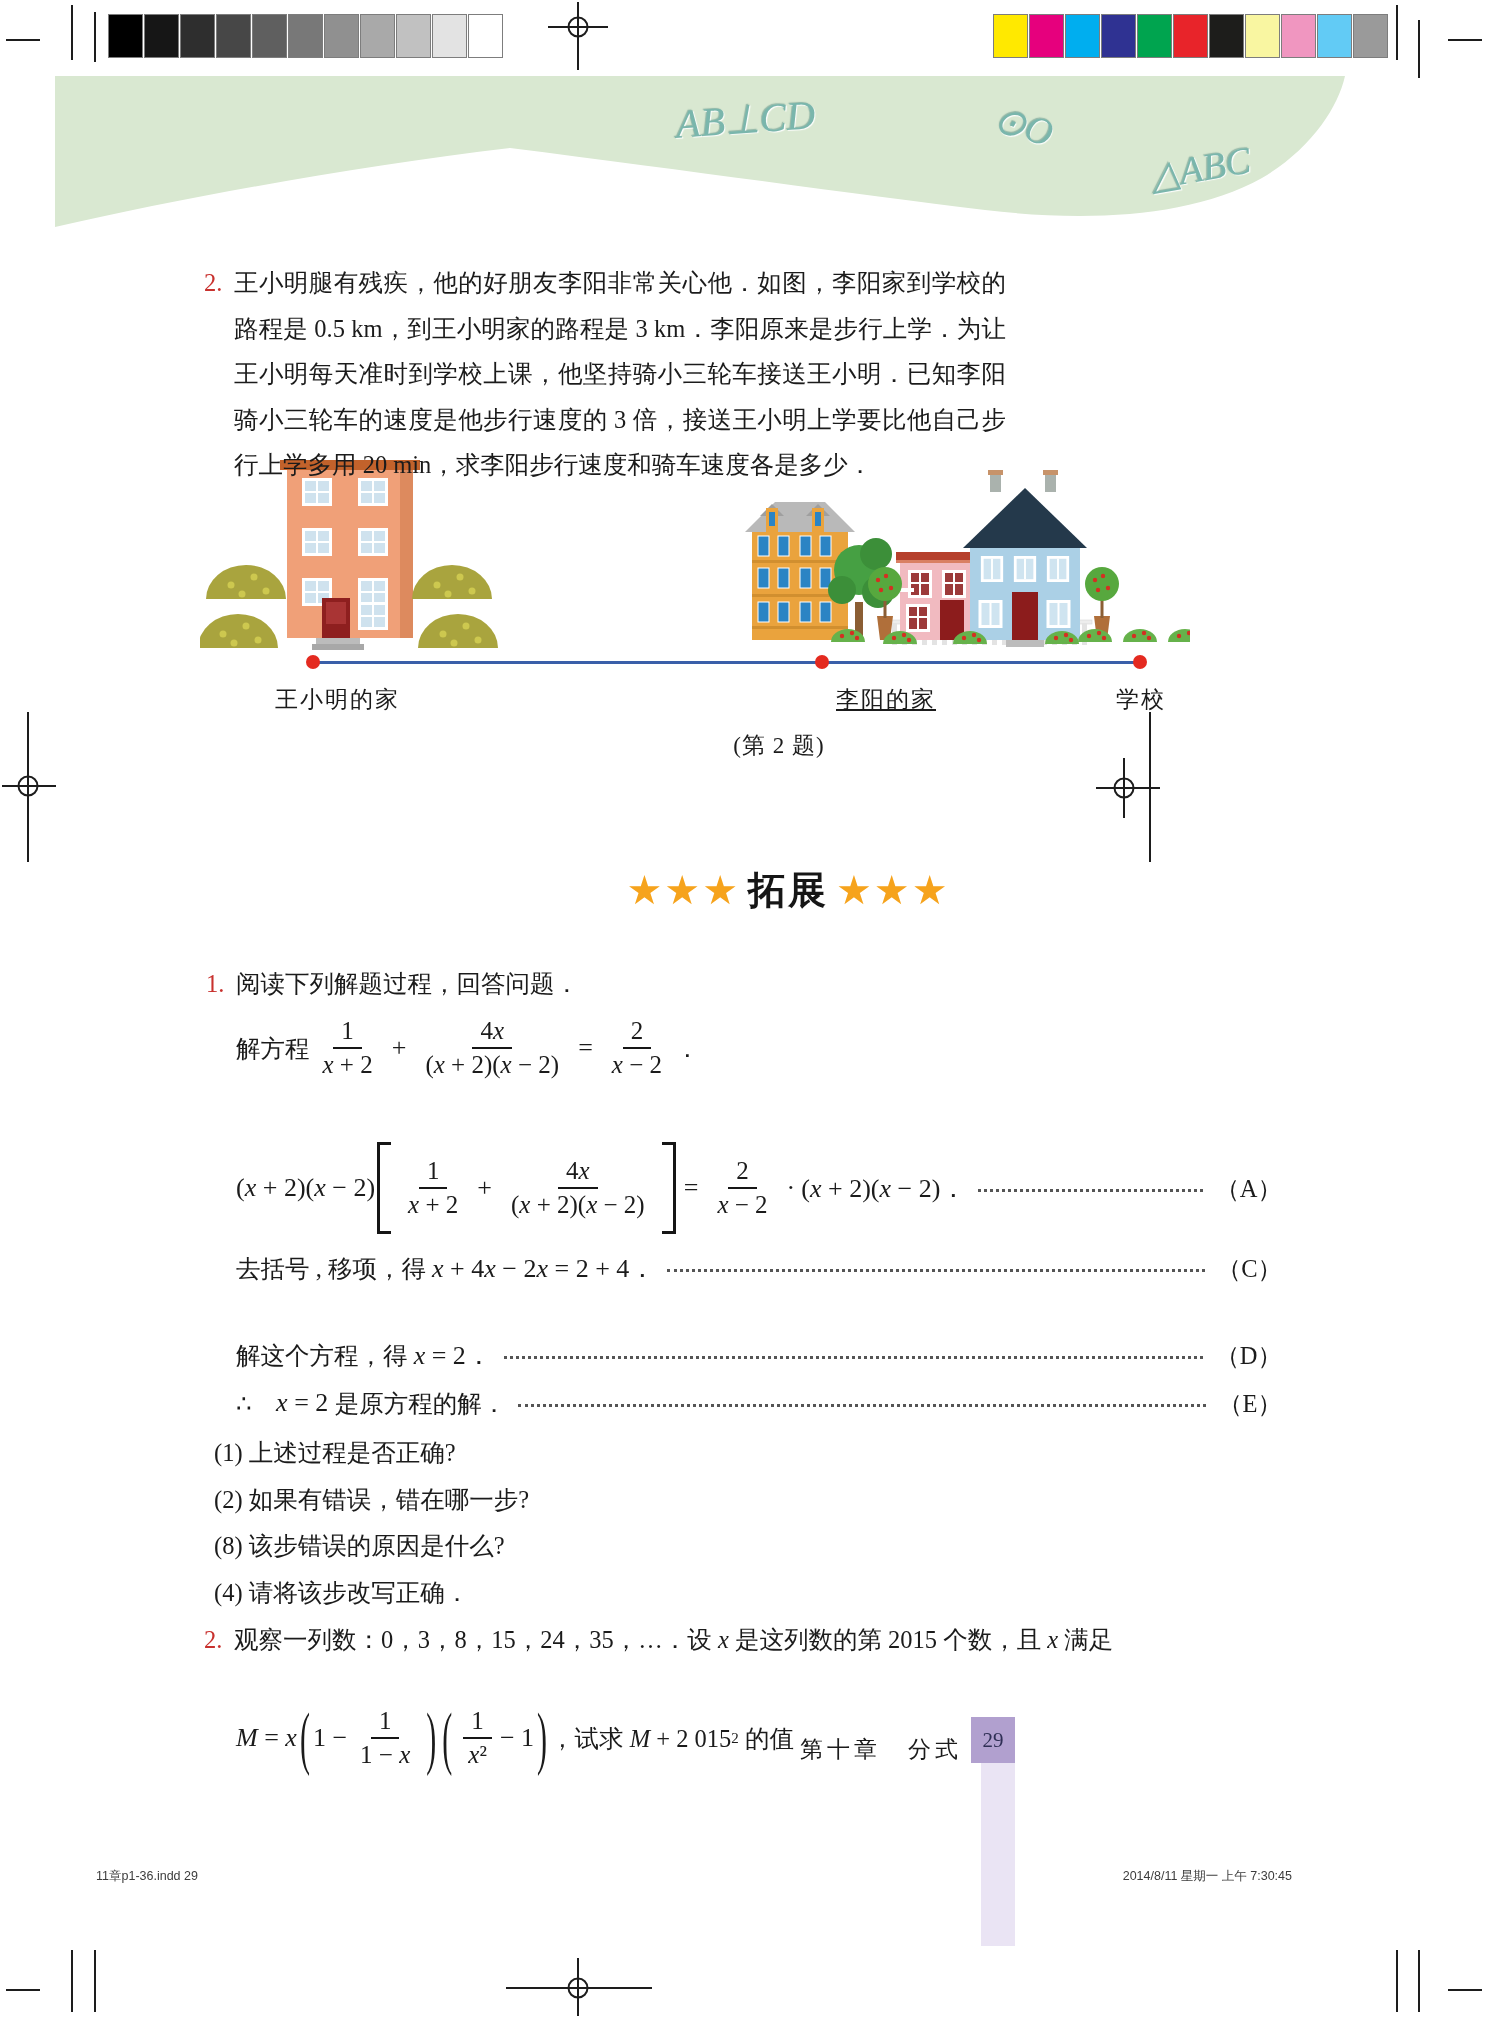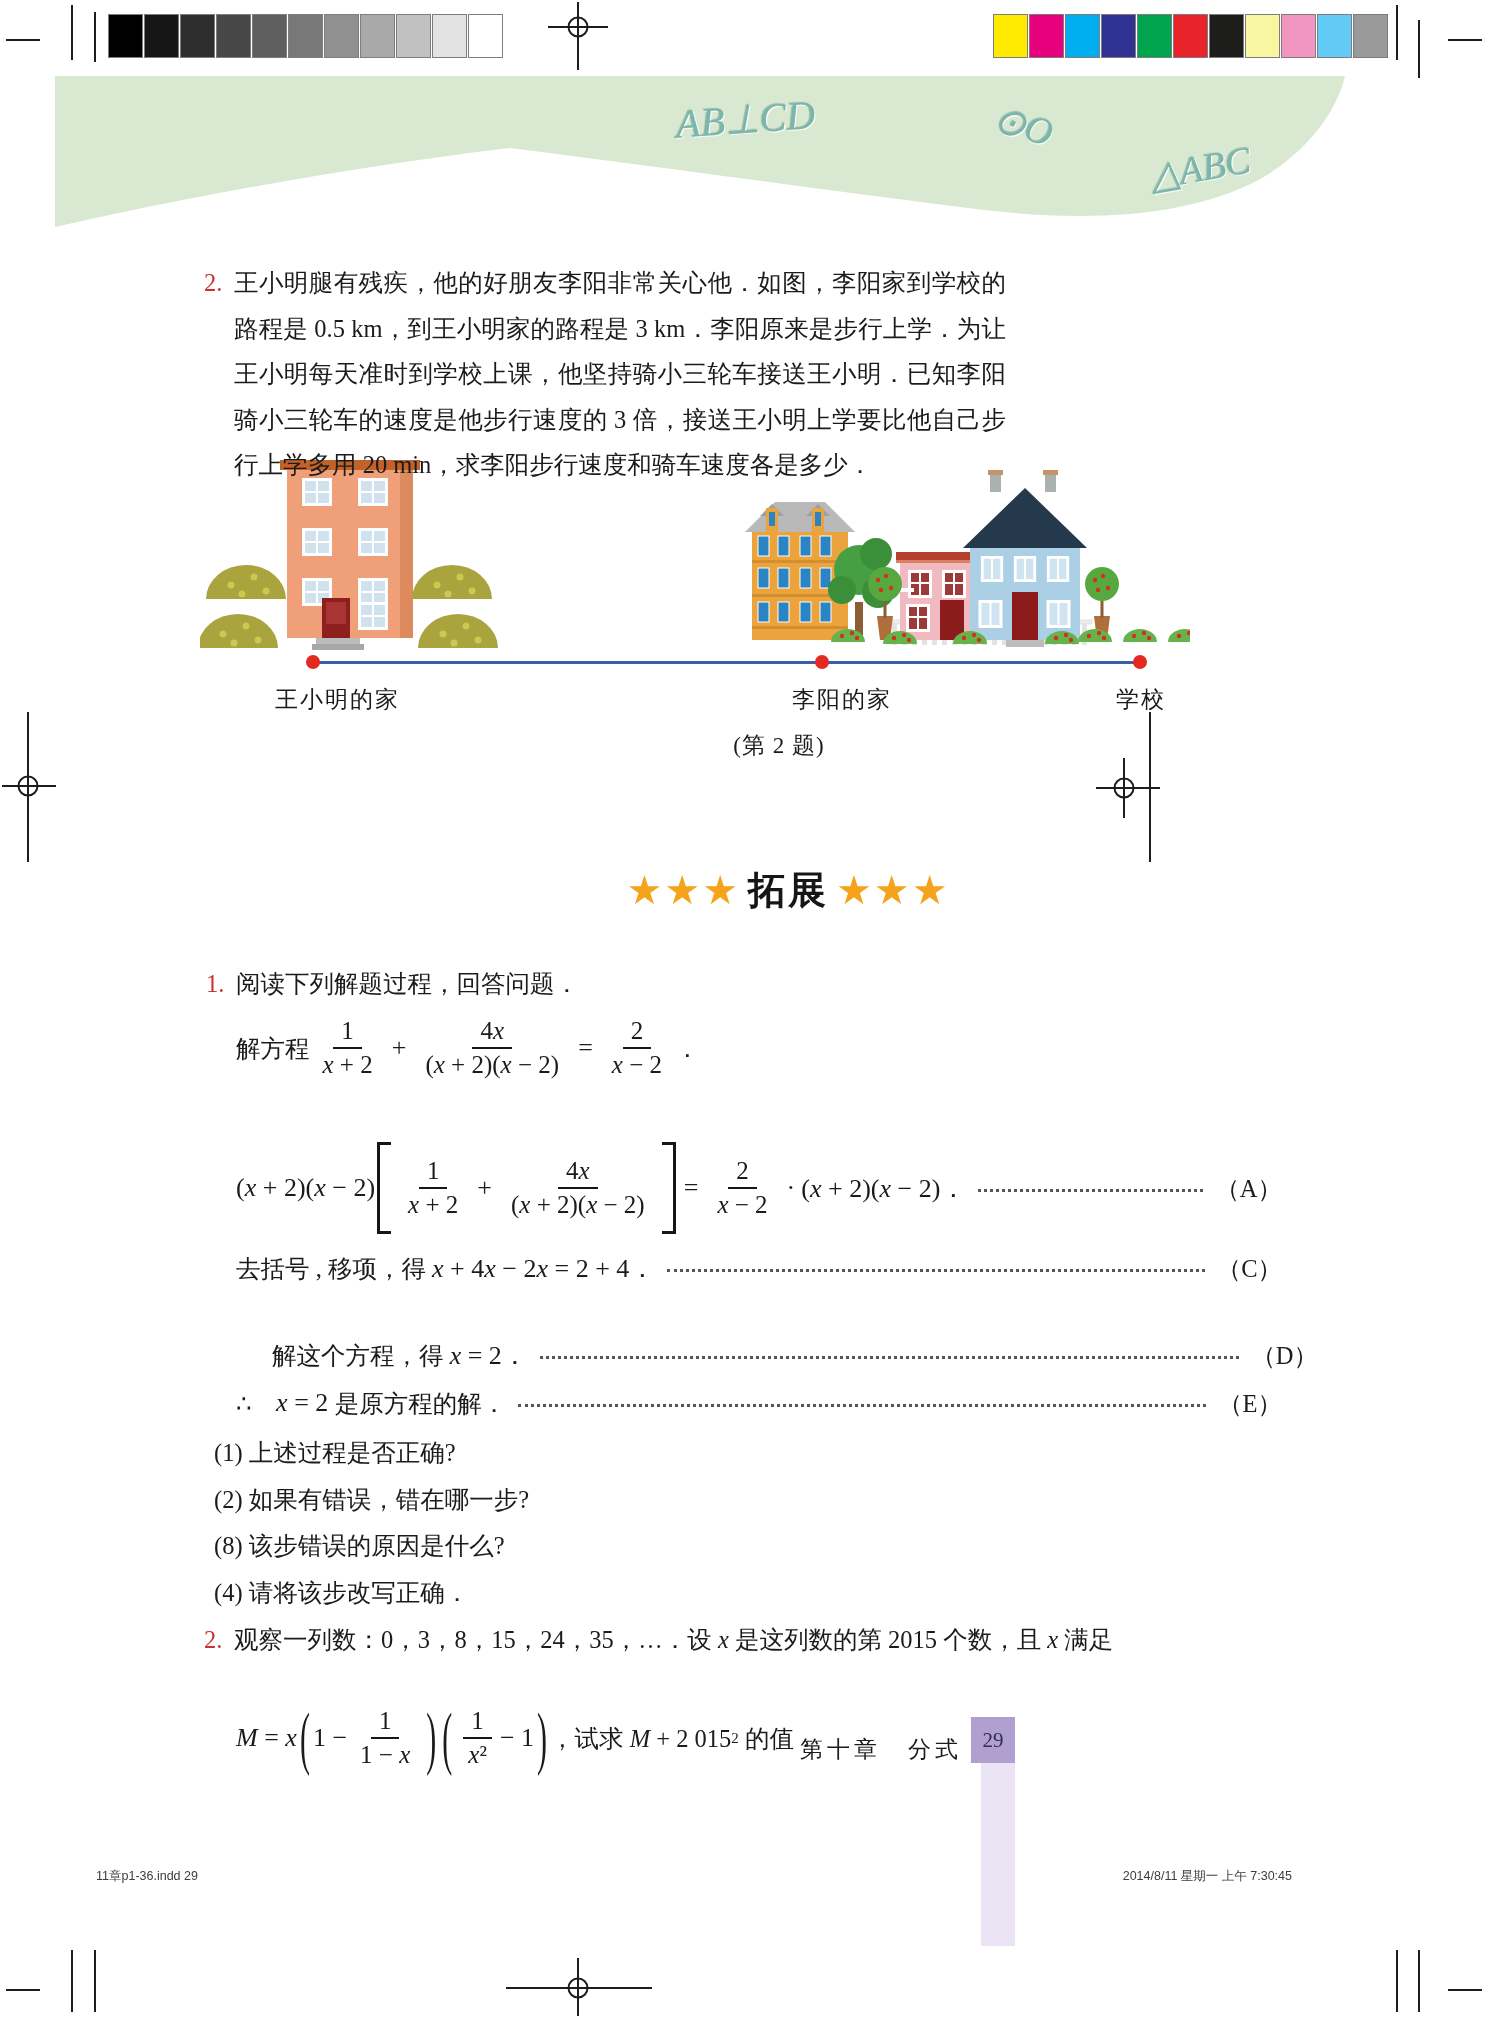--- a/index.html
+++ b/index.html
@@ -27,21 +27,21 @@
   #p2top{left:234px;top:260px;width:772px;}
   #p1intro{left:236px;top:968px;width:620px;line-height:32px;text-align:left;}
   #p2b1{left:234px;top:1624px;width:1020px;line-height:32px;text-align:left;}
 
   
   #scene{position:absolute;left:200px;top:452px;z-index:1;}
   #groundline{position:absolute;left:313px;top:661px;width:828px;height:3px;background:#3a5fa9;z-index:1;}
   .ddot{position:absolute;width:14px;height:14px;border-radius:50%;background:#e42a20;z-index:2;top:655px;}
   #dot1{left:306px;} #dot2{left:815px;} #dot3{left:1133px;}
   .dlabel{position:absolute;font-size:23px;z-index:2;letter-spacing:2px;}
-  #dlab1{left:275px;top:684px;} #dlab2{left:792px;top:684px;} #dlab3{left:1116px;top:684px;}
+  #dlab1{left:275px;top:684px;} #dlab2{left:836px;top:684px;text-decoration:underline;} #dlab3{left:1116px;top:684px;}
   #dcaption{left:714px;top:730px;width:130px;text-align:center;letter-spacing:1px;}
 
   
   #starhdr{position:absolute;left:788px;top:870px;transform:translateX(-50%);display:flex;align-items:center;z-index:2;}
   .stars{color:#f6a31c;font-size:40px;letter-spacing:2px;font-family:"DejaVu Sans",sans-serif;line-height:1;}
   .star-title{font-size:38px;font-weight:bold;color:#161616;margin:0 8px;letter-spacing:2px;line-height:1;}
 
   
   .eqrow{position:absolute;display:flex;align-items:center;z-index:2;}
   #eq-main{left:236px;top:1012px;height:72px;}
@@ -55,21 +55,21 @@
         font-family:"Liberation Serif",serif;font-size:25px;}
   .frac .num{padding:0 8px 2px;border-bottom:2px solid #161616;line-height:1.12;text-align:center;}
   .frac .den{padding:2px 8px 0;line-height:1.12;text-align:center;}
   .bracket-l{width:11px;align-self:stretch;border-left:3px solid #161616;border-top:3px solid #161616;border-bottom:3px solid #161616;margin:4px 4px 4px 2px;}
   .bracket-r{width:11px;align-self:stretch;border-right:3px solid #161616;border-top:3px solid #161616;border-bottom:3px solid #161616;margin:4px 2px 4px 4px;}
   .bigp{display:inline-block;font-family:"Liberation Serif",serif;font-size:30px;transform:scaleY(2.3);margin:0 3px;font-weight:400;}
   sup{font-size:15px;}
 
   
   .steprow{position:absolute;left:236px;width:1046px;display:flex;align-items:center;height:36px;font-size:24.5px;z-index:2;}
-  #stepB{top:1240px;} #stepC{top:1250px;} #stepD{top:1337px;margin-left:36px;} #stepE{top:1385px;}
+  #stepB{top:1240px;} #stepC{top:1250px;} #stepD{top:1337px;} #stepE{top:1385px;}
   .leader{flex:1 1 auto;height:0;border-top:3px dotted #555;margin:0 12px;align-self:center;transform:translateY(2px);}
   .slabel{font-size:24.5px;white-space:pre;}
   .qrow{position:absolute;left:214px;font-size:24.5px;height:32px;z-index:2;}
   #q1{top:1436px;} #q2{top:1483px;} #q3{top:1529px;} #q4{top:1576px;}
 
   
   #chapter{position:absolute;left:640px;top:1734px;width:322px;text-align:right;font-size:23px;letter-spacing:4px;z-index:2;}
   #pagetab{position:absolute;left:971px;top:1717px;width:44px;height:46px;background:#b1a0cf;color:#2f2f55;
            display:flex;align-items:center;justify-content:center;font-size:21px;z-index:2;}
   #pagestrip{position:absolute;left:981px;top:1763px;width:34px;height:183px;background:#eae4f4;z-index:1;}

